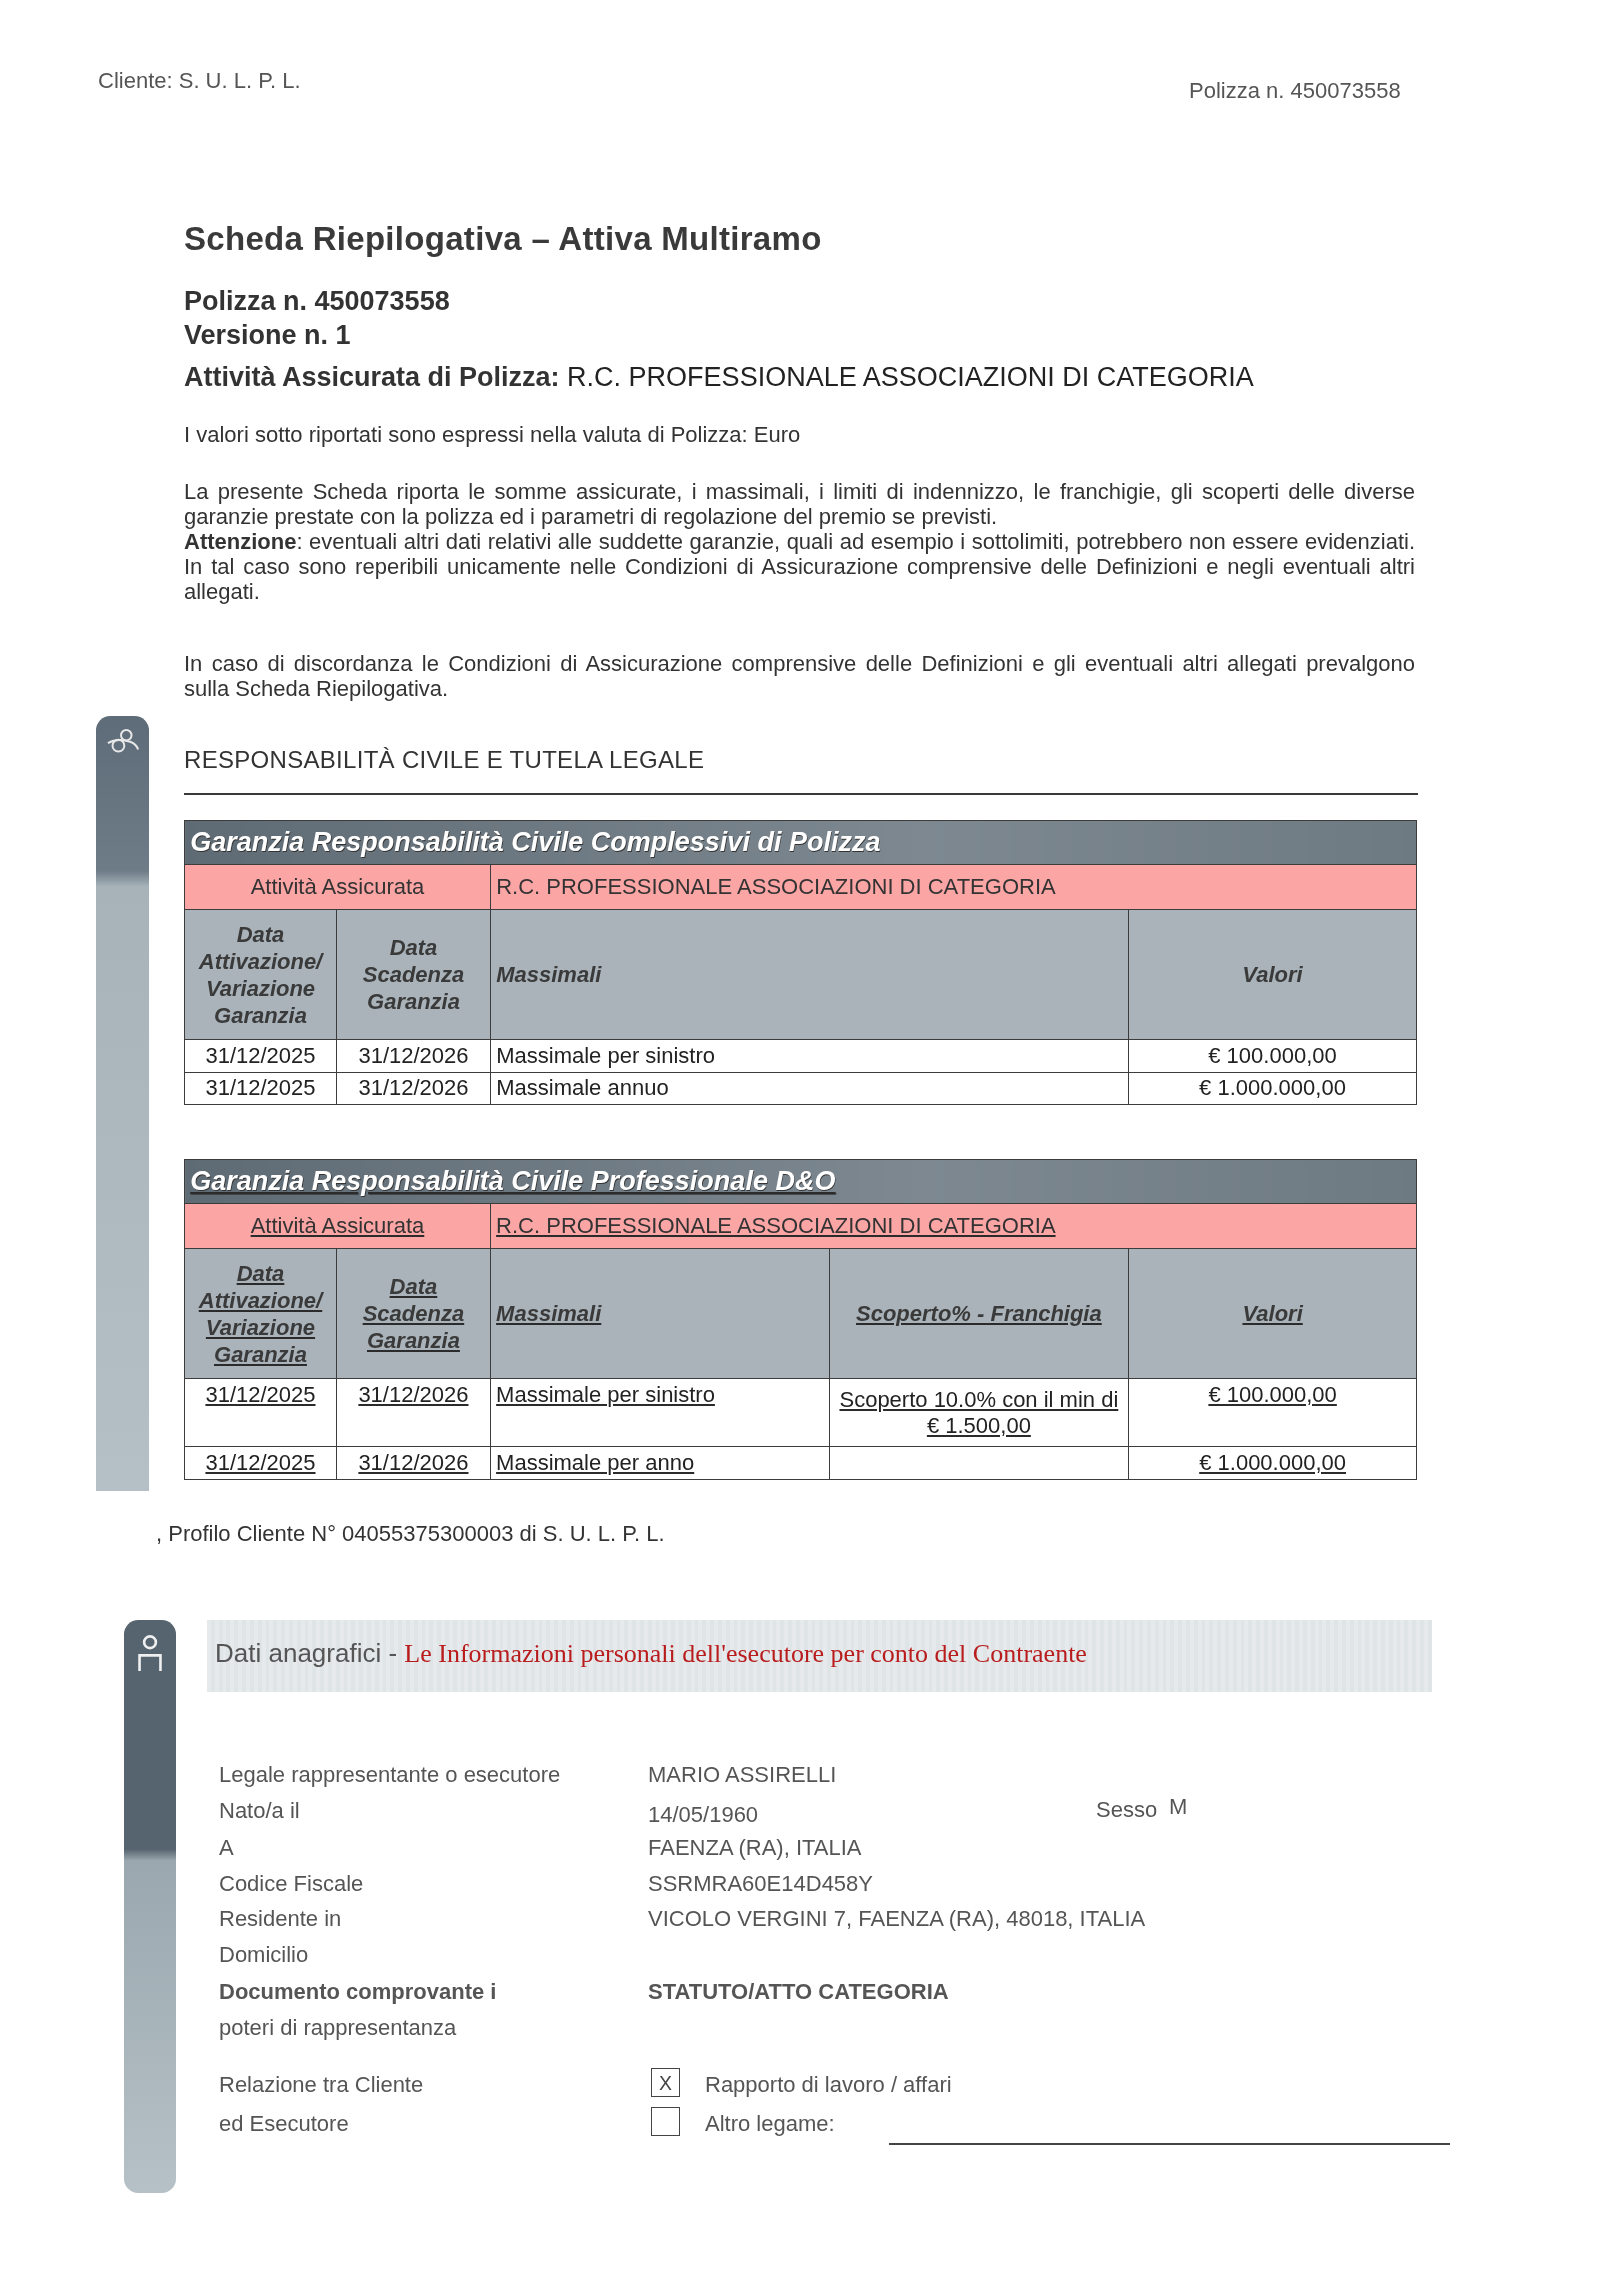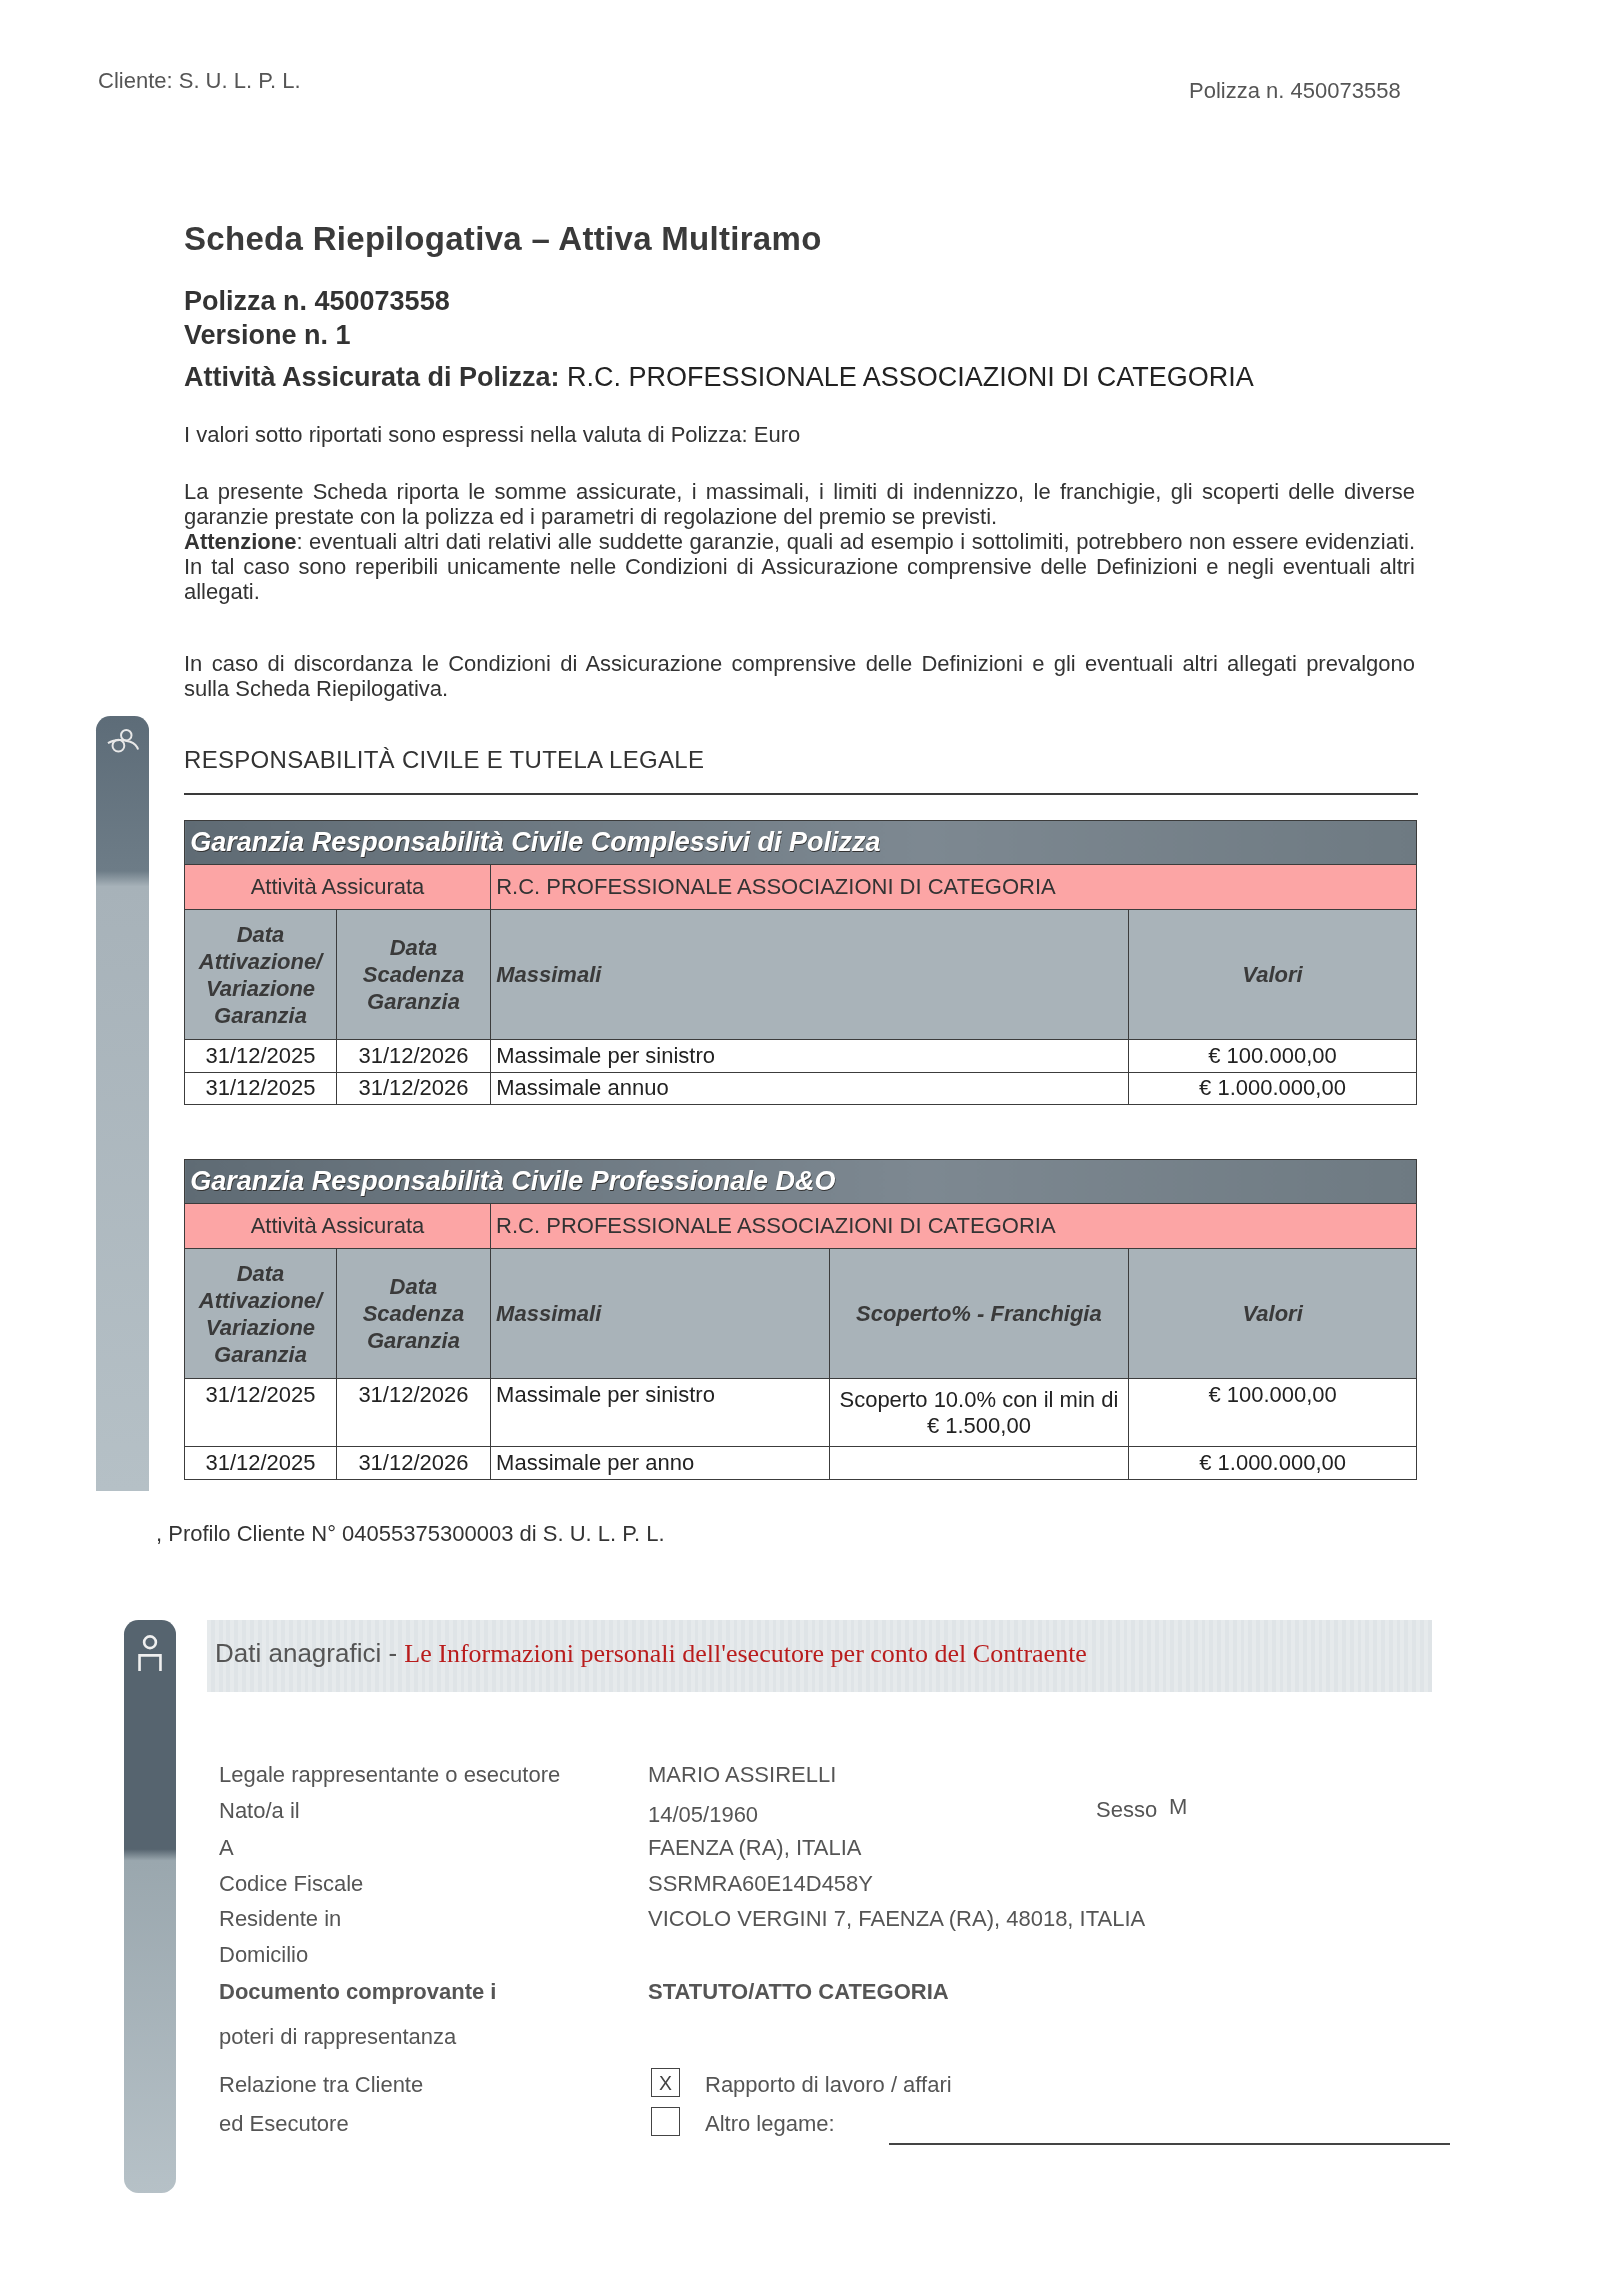--- a/index.html
+++ b/index.html
@@ -29,32 +29,32 @@
   table.g td { border:1.3px solid #3c3c3c; padding:2.6px 5.2px; vertical-align:middle; }
   .gtitle { background:linear-gradient(90deg,#5f6b74,#7d8891 60%,#6e7a82); color:#fff; font-style:italic; font-weight:bold; font-size:27px; height:38px; text-shadow:0.7px 0.7px 0 #333; }
   .grow { background:#fca5a5;margin-left:23px; }
   .gact-lbl { text-align:center; color:#333; font-size:22px; height:39px; }
   .gact-val { color:#333; font-size:22px; }
   .ghead { background:#a9b3b9; font-style:italic; font-weight:bold; color:#3a3a3a; text-align:center; line-height:27px; }
   .ghead.left { text-align:left; }
   .cell { background:#fff; color:#222; }
   .cell.c { text-align:center; }
   .t1 { top:820px; }
-  .t2 { top:1159px; }
+  .t2 { top:1159px;text-decoration:underline; }
 
   .profile { left:156px; top:1521px; font-size:22px; color:#333; }
   .band { left:207px; top:1620px; width:1225px; height:72px;
           background:repeating-linear-gradient(90deg,#e6eaec 0 3.9px,#dfe4e7 3.9px 7.8px); }
   .band-title { left:215px; top:1638px; font-size:26px; color:#555; }
   .band-title b { font-weight:normal; color:#b91c1c;font-family:Liberation Serif, serif; }
 
   .lbl { left:219px; font-size:22px; color:#555; }
   .val { left:648px; font-size:22px; color:#555; }
   .r1 { top:1762px; } .r2 { top:1798px; } .r3 { top:1835px; } .r4 { top:1871px; }
-  .r5 { top:1906px; } .r6 { top:1942px; } .r7 { top:1979px;font-weight:bold; } .r8 { top:2015px;margin-top:9px; }
+  .r5 { top:1906px; } .r6 { top:1942px; } .r7 { top:1979px;font-weight:bold; } .r8 { top:2015px; }
   .r9 { top:2072px; } .r10 { top:2111px; }
   .sesso { left:1096px; top:1797px; font-size:22px; color:#555; }
   .sesso-v { left:1169px; top:1794px; font-size:22px; color:#555; }
   .chk { left:651px; width:29px; height:29px; border:1.3px solid #444; font-size:19.5px; line-height:29px; text-align:center; color:#444; box-sizing:border-box; }
   .chk1 { top:2068px; } .chk2 { top:2107px; }
   .chk-lbl { left:705px; font-size:22px; color:#555; }
   .cl1 { top:2072px; } .cl2 { top:2111px; }
   .line-blank { left:889px; top:2143px; width:561px; height:2px; background:#444; }
 </style>
 </head>

